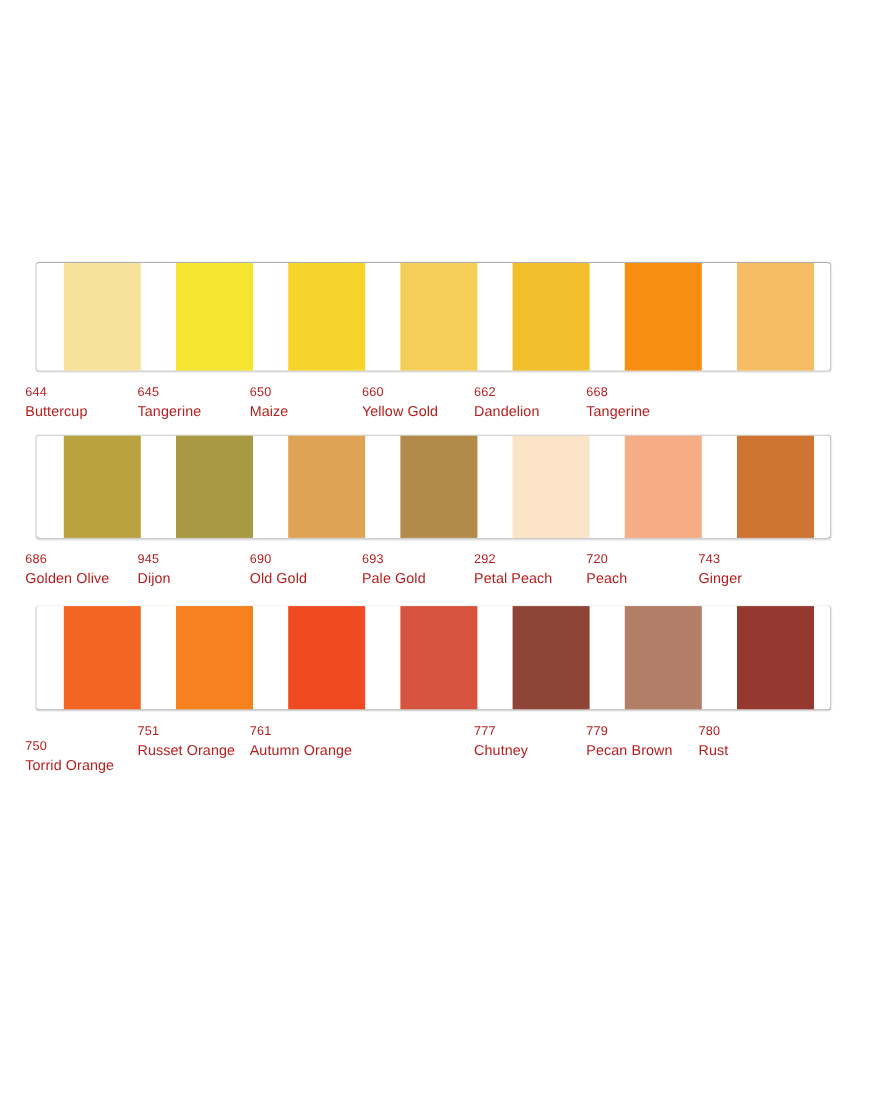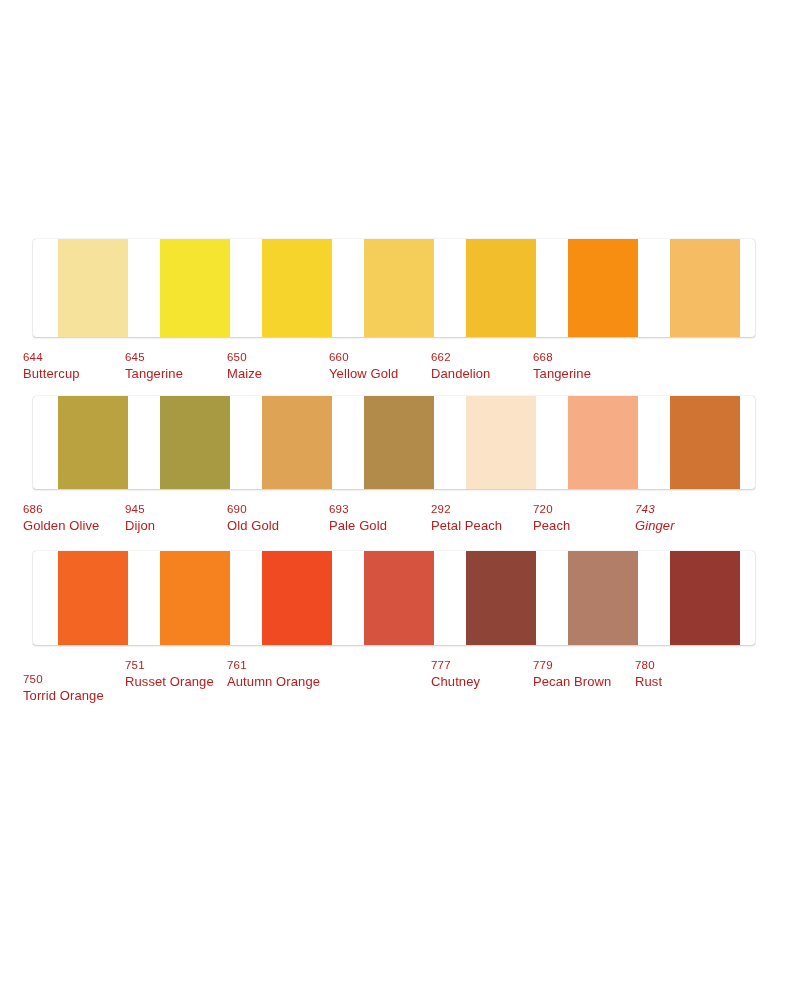--- a/index.html
+++ b/index.html
@@ -148,21 +148,21 @@
           <div class="label-name">Pale Gold</div>
         </div>
         <div class="label-cell" style="left: 398px; width: 140px;">
           <div class="label-code">292</div>
           <div class="label-name">Petal Peach</div>
         </div>
         <div class="label-cell" style="left: 500px; width: 140px;">
           <div class="label-code">720</div>
           <div class="label-name">Peach</div>
         </div>
-        <div class="label-cell" style="left: 602px; width: 140px; font-style: italic;">
+        <div class="label-cell" style="left: 602px; width: 140px;">
           <div class="label-code">743</div>
           <div class="label-name">Ginger</div>
         </div>
       </div>
     </div>
     <div class="swatch-row" style="top: 551px; left: 33px; width: 722px;">
       <div class="strip" style="height: 94px;">
         <div class="strip-inner">
           <div class="swatch-block" title="Torrid Orange" style="left: 25px; width: 70px; background: rgb(242, 101, 34);"></div>
           <div class="swatch-block" title="Russet Orange" style="left: 127px; width: 70px; background: rgb(245, 129, 31);"></div>

